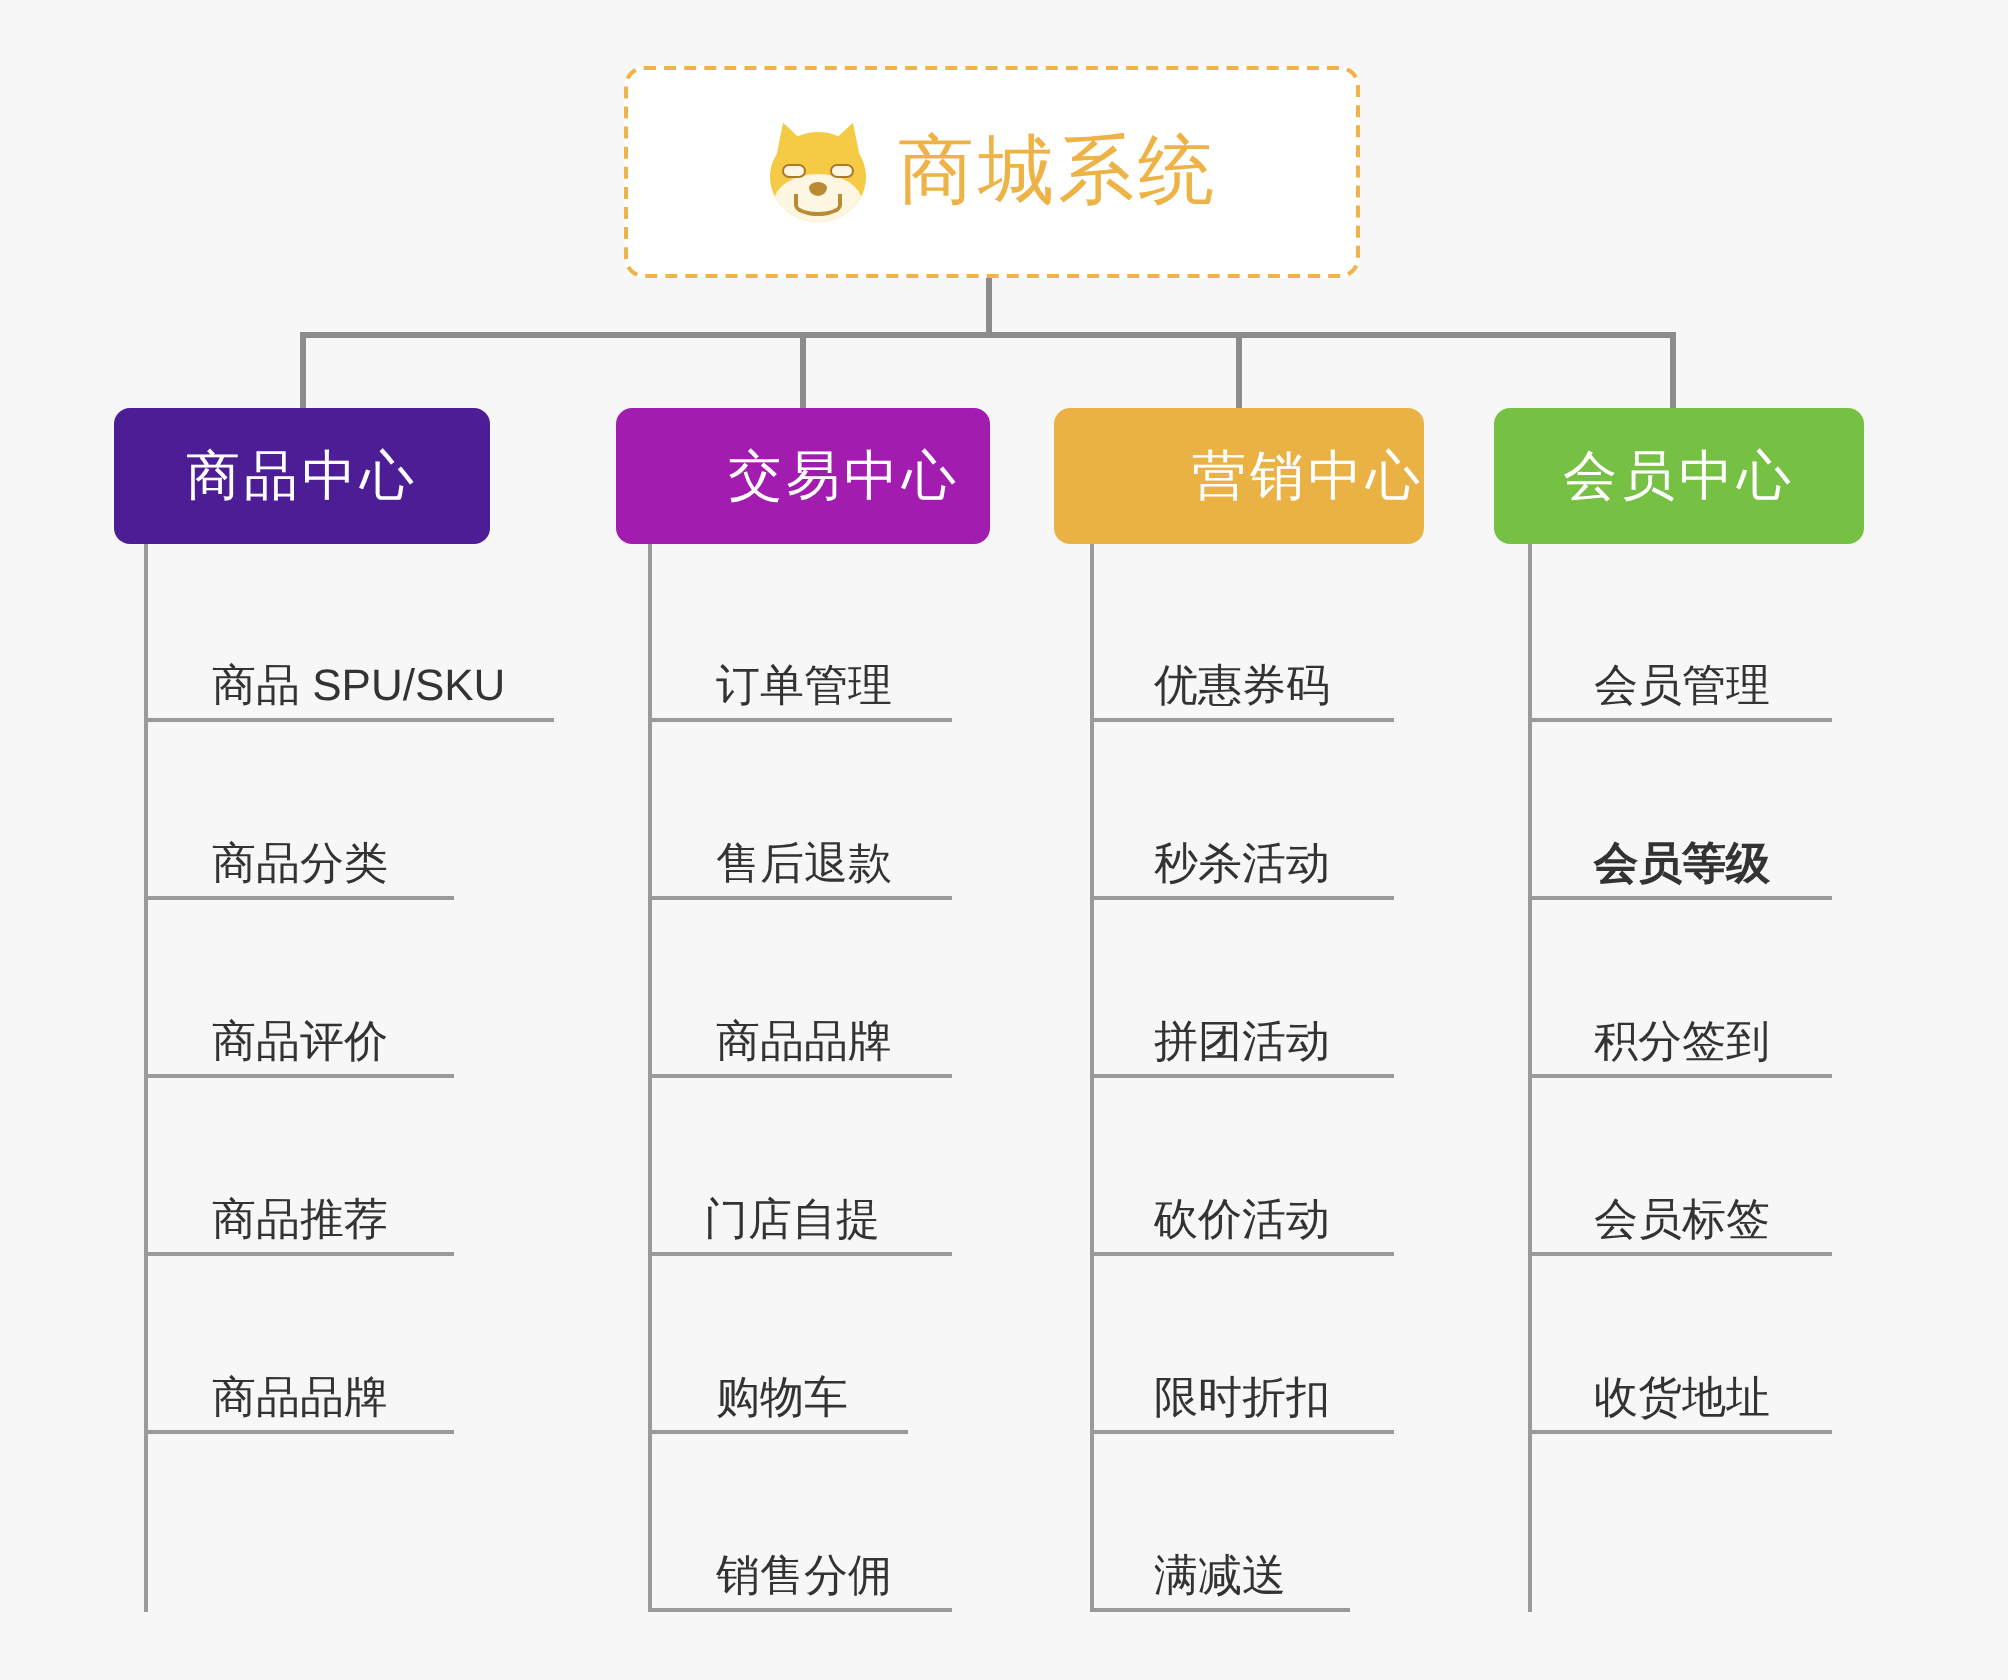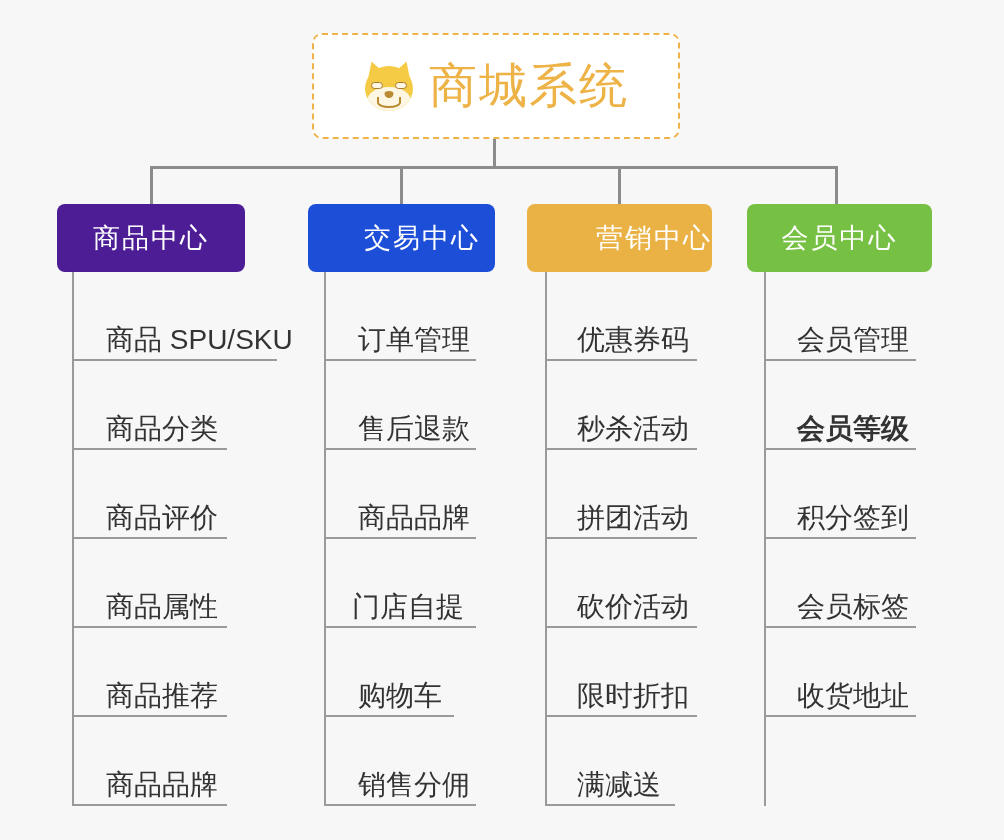--- a/index.html
+++ b/index.html
@@ -33,21 +33,21 @@
     box-sizing: border-box;
     background: #ffffff;
     border: 2px dashed #f0b34a;
     border-radius: 10px;
     display: flex;
     align-items: center;
     justify-content: center;
     gap: 14px;
   }
   .root-title {
-    font-size: 48px;
+    font-size: 38px;
     color: #edb347;
     letter-spacing: 2px;
     line-height: 1;
     font-weight: 400;
   }
 
   
   .shiba {
     position: relative;
     width: 52px;
@@ -160,21 +160,21 @@
   }
   .leaf {
     position: relative;
     height: 89px;
     box-sizing: border-box;
   }
   .leaf-label {
     position: absolute;
     bottom: 7px;
     white-space: nowrap;
-    font-size: 28px;
+    font-size: 22px;
     color: #333333;
     line-height: 1;
   }
   .leaf-underline {
     position: absolute;
     bottom: 0;
     height: 2px;
     background: #9a9a9a;
   }
 </style>
@@ -217,36 +217,32 @@
       </div>
       <div class="leaf">
         <span class="leaf-label" style="left:49px;">商品分类</span>
         <span class="leaf-underline" style="left:15px; width:155px;"></span>
       </div>
       <div class="leaf">
         <span class="leaf-label" style="left:49px;">商品评价</span>
         <span class="leaf-underline" style="left:15px; width:155px;"></span>
       </div>
       <div class="leaf">
-        <span class="leaf-label" style="left:49px;">商品属性</span>
-        <span class="leaf-underline" style="left:15px; width:155px;"></span>
-      </div>
-      <div class="leaf">
         <span class="leaf-label" style="left:49px;">商品推荐</span>
         <span class="leaf-underline" style="left:15px; width:155px;"></span>
       </div>
       <div class="leaf">
         <span class="leaf-label" style="left:49px;text-align:right;">商品品牌</span>
         <span class="leaf-underline" style="left:15px; width:155px;"></span>
       </div>
     </div>
   </div>
 
   <div class="column" style="left:308px; width:230px;">
-    <div class="cat-box" style="width:187px; background:#1d4ed8;padding-left:41px;">
+    <div class="cat-box" style="width:187px; background:#a21caf;padding-left:41px;">
       <span>交易中心</span>
     </div>
     <div class="branch">
       <div class="spine" style="left:16px; height:534px;"></div>
       <div class="leaf">
         <span class="leaf-label" style="left:50px;">订单管理</span>
         <span class="leaf-underline" style="left:16px; width:152px;"></span>
       </div>
       <div class="leaf">
         <span class="leaf-label" style="left:50px;">售后退款</span>

